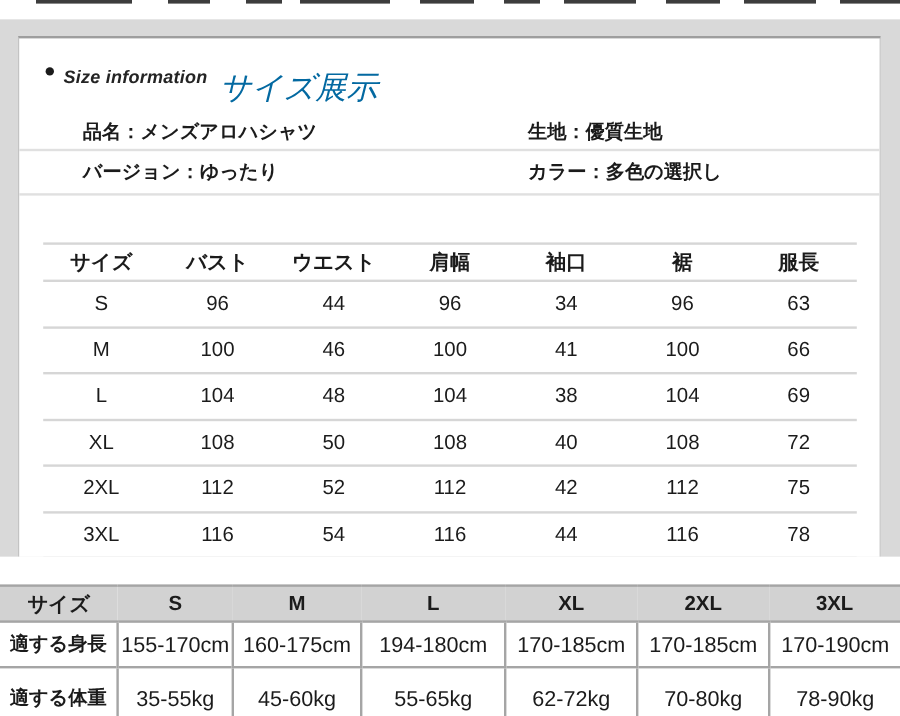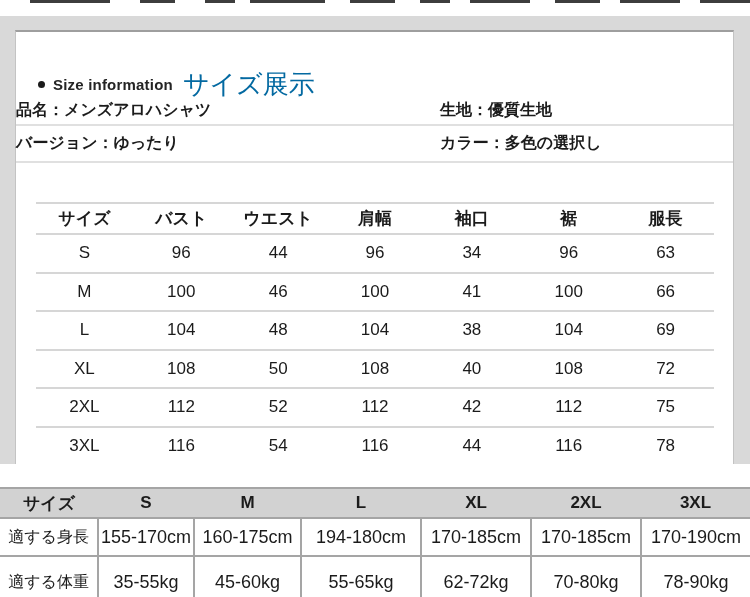--- a/index.html
+++ b/index.html
@@ -8,49 +8,49 @@
 
   
   .top-frag { height:16px; background:#ffffff; position:relative; }
   .top-frag span { position:absolute; top:0; height:3px; background:#3d3d3d; display:block; }
 
   
   .gray-frame { height:448px; background:#d9d9d9; padding:14px 16px 0 15px; }
   .card { background:#ffffff; height:434px; border-top:2px solid #9e9e9e;
           border-left:1px solid #c3c3c3; border-right:1px solid #c3c3c3; }
 
-  .heading { height:64px; padding:40px 0 0 22px; display:flex; align-items:center; }
+  .heading { height:64px; padding:24px 0 0 22px; display:flex; align-items:flex-start;font-style:italic; }
   .bullet { width:7px; height:7px; border-radius:50%; background:#1b1b1b; margin-right:8px; flex:0 0 auto; }
   .head-en { font-size:15px; font-weight:700; letter-spacing:0.2px; color:#242424; }
   .head-jp { font-size:26px; font-weight:500; margin-left:10px; color:#0369a1; }
 
   .info-row { display:grid; grid-template-columns:424px 1fr; align-items:center;
               font-size:16px; font-weight:600; border-bottom:2px solid #e0e0e0; }
-  .info-row .l { }
+  .info-row .l { padding-left:53px; }
   .info-row.r1 { height:30px; }
   .info-row.r2 { height:37px; }
 
   
   .size-chart { margin:39px 19px 0 20px; }
   .sc-row { display:flex; align-items:center; height:38.5px; border-bottom:2px solid #d6d6d6;
             font-size:17px; }
   .sc-row > div { flex:1; text-align:center; }
   .sc-head { height:33px; border-top:2px solid #d6d6d6; font-weight:700; font-size:17px; }
 
   .gap { height:23px; background:#ffffff; }
 
   
   table.fit { width:750px; border-collapse:collapse; table-layout:fixed; }
   table.fit thead tr { height:30px; }
   table.fit thead th { background:#d2d2d2; font-size:17px; font-weight:700;
                        border-top:2px solid #a5a5a5; border-bottom:2px solid #a5a5a5; text-align:center; }
   table.fit tbody tr.hrow { height:38px; }
   table.fit tbody tr.wrow { height:52px; }
   table.fit tbody tr { border-bottom:2px solid #a5a5a5; }
-  table.fit tbody th { font-size:16px; font-weight:400; text-align:center; }
+  table.fit tbody th { font-size:16px; font-weight:700; text-align:center; }
   table.fit tbody td { font-size:18px; font-weight:400; text-align:center; }
   table.fit tbody tr > * + * { border-left:2px solid #a5a5a5; }
 </style>
 </head>
 <body>
 
 <div class="top-frag">
   <span style="left:30px;width:80px"></span>
     <span style="left:140px;width:35px"></span>
   <span style="left:205px;width:30px"></span>

